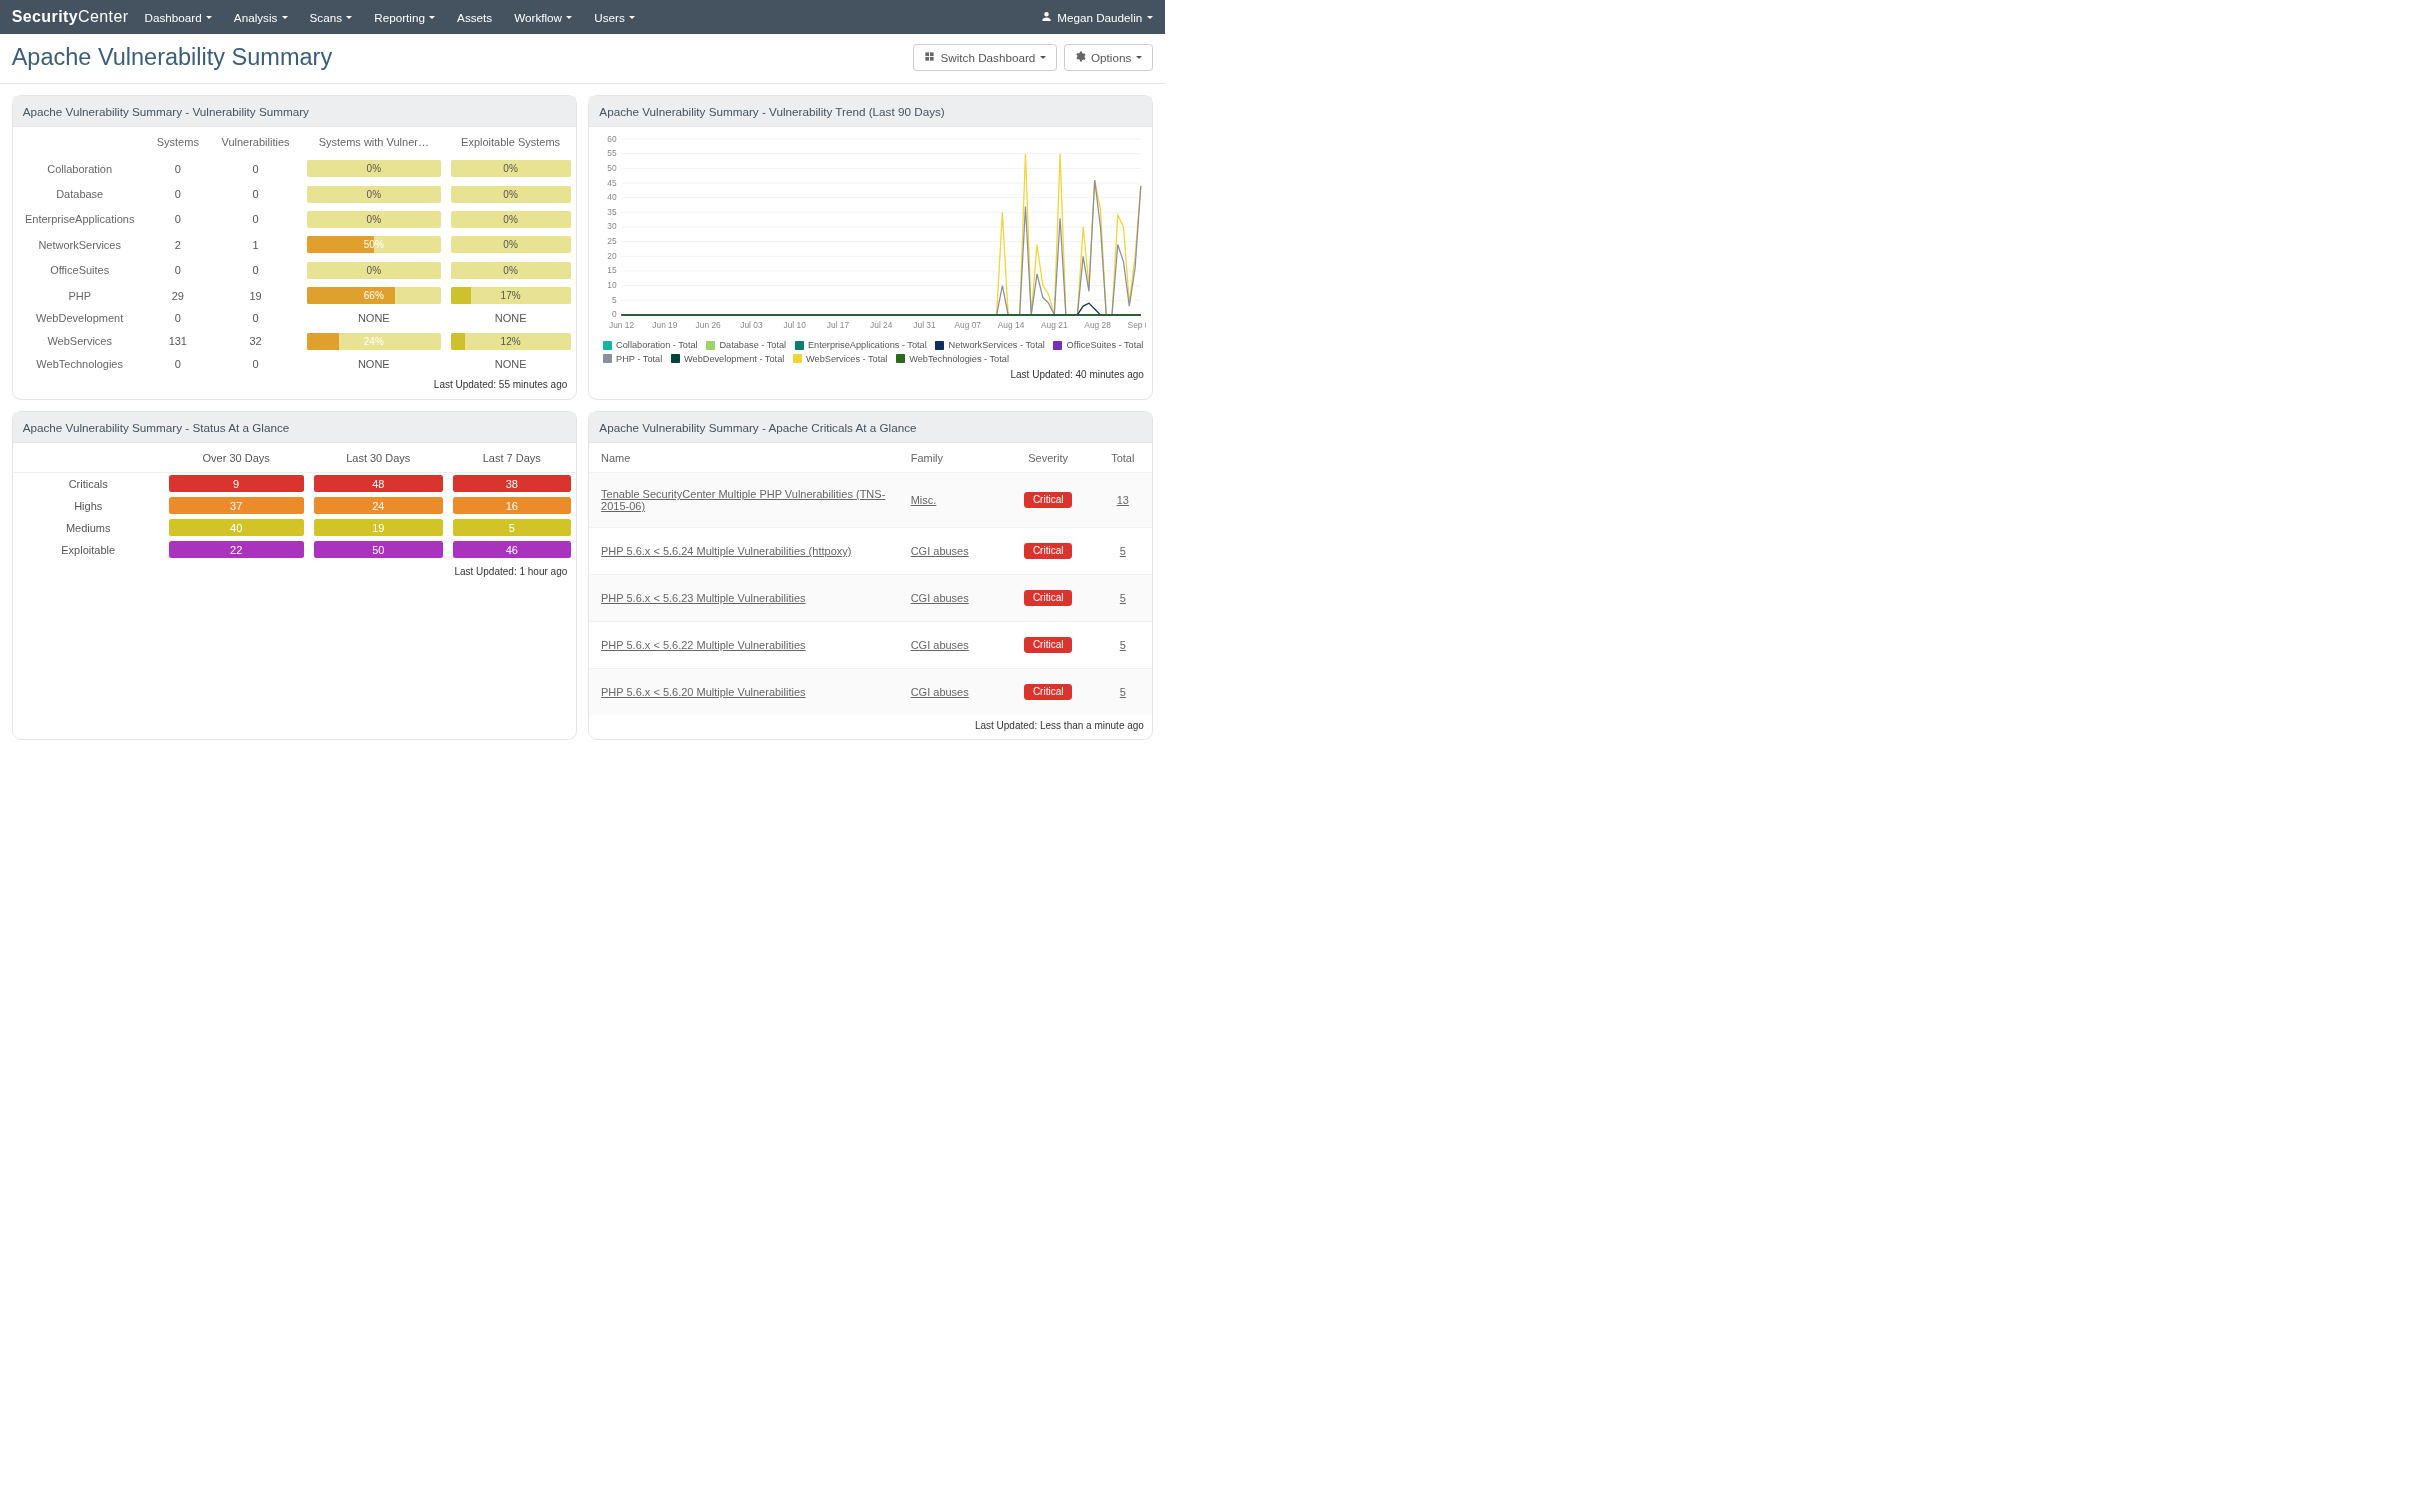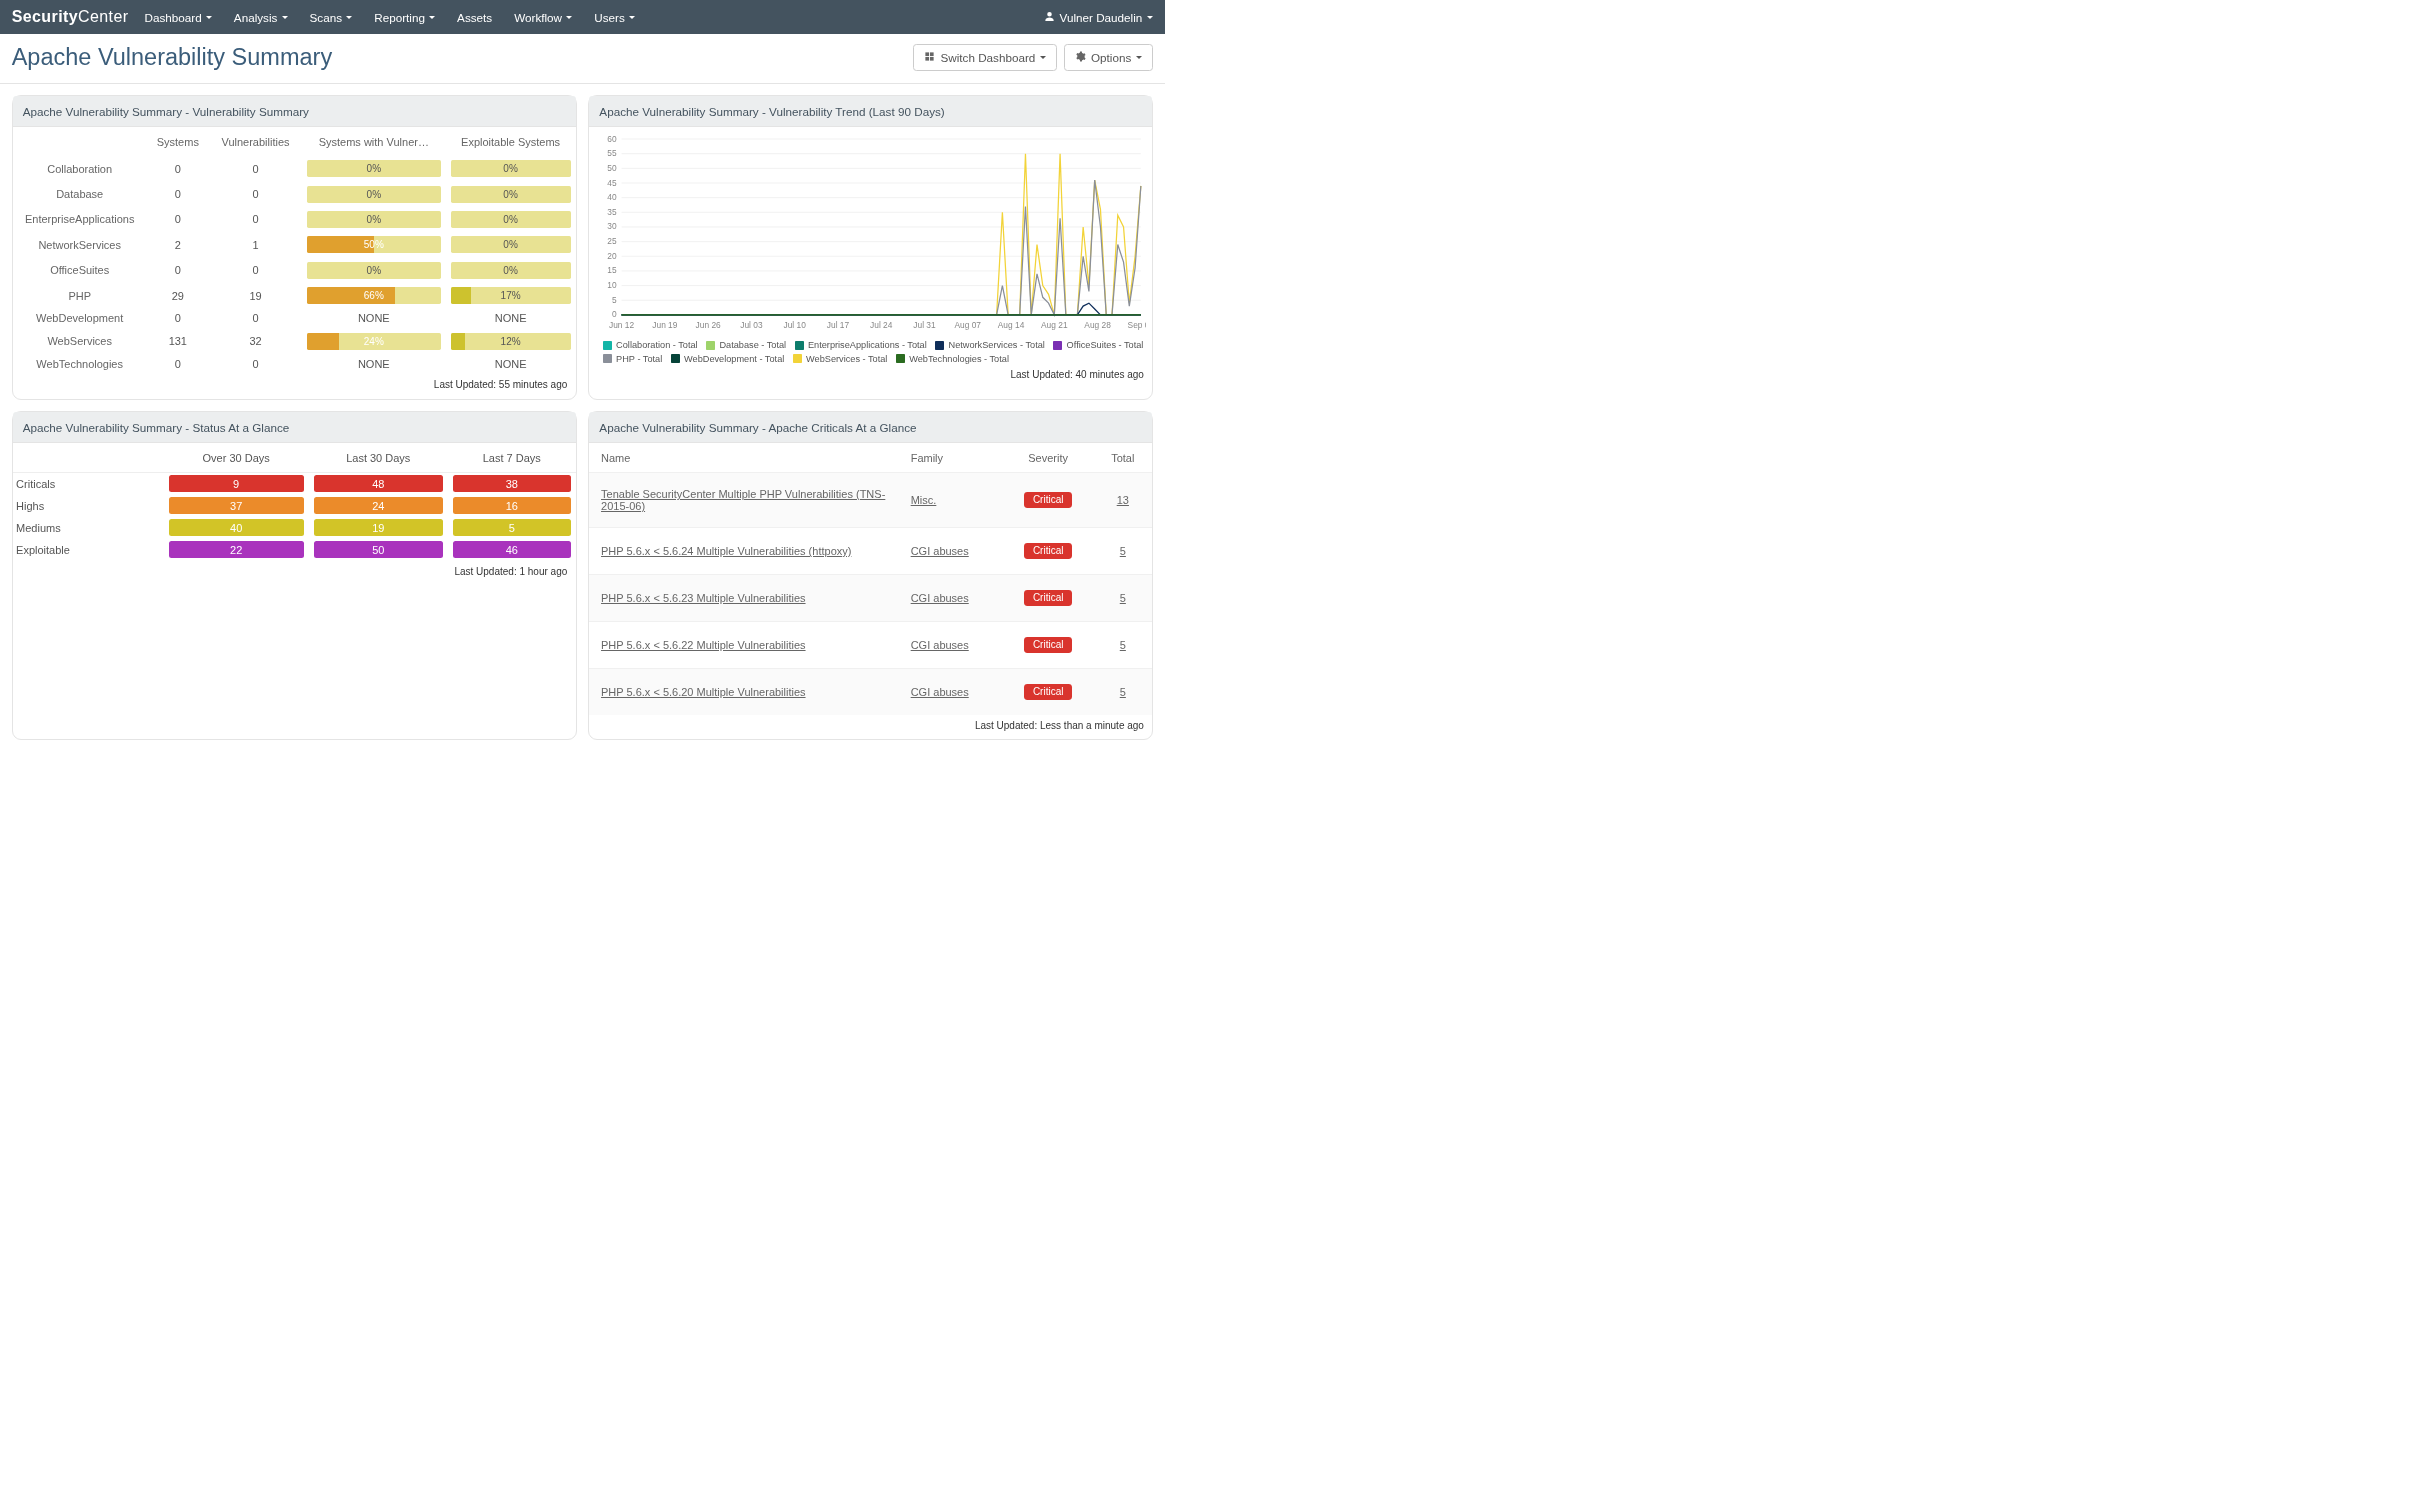--- a/index.html
+++ b/index.html
@@ -156,21 +156,21 @@
   margin: 0 1.7px;
 }
 .crit { background:#d9342d; }
 .high { background:#eb8b2a; }
 .med  { background:#d2c427; }
 .expl { background:#a933bd; }
 
 .status-table { width:100%; border-collapse:collapse; }
 .status-table th { font-weight:400; color:#555; padding:8.4px 5px; border-bottom:0.8px solid #eee;}
 .status-table td { padding:2.5px 3.4px; }
-.status-table td.row-label { color:#555; width:151px; }
+.status-table td.row-label { text-align:center; color:#555; width:151px; }
 
 
 .chart-container { padding: 6.7px 3.4px 0 3.4px; }
 .chart-legend {
   display:flex; flex-wrap:wrap; gap:3.4px 8.4px;
   font-size:9.2px; color:#555;
   padding: 3.4px 5px 0 13.4px;
 }
 .legend-item { display:flex; align-items:center; gap:4.2px;}
 .legend-swatch { width:9.2px; height:9.2px; border-radius:0.8px; }
@@ -236,21 +236,21 @@
         <span class="caret-down"></span>
       </div>
     </div>
   <div class="nav-spacer"></div>
   <div class="user-area">
     <span class="user-icon">
       <svg viewBox="0 0 24 24">
           <path d="M12 12a5 5 0 100-10 5 5 0 000 10zm0 2c-4 0-9 2-9 6v2h18v-2c0-4-5-6-9-6z"></path>
         </svg>
     </span>
-    <span>Vulner Daudelin</span>
+    <span>Megan Daudelin</span>
     <span class="caret-down"></span>
   </div>
 </div>
 
 <div class="page-header">
   <div class="page-title">Apache Vulnerability Summary</div>
   <div class="header-spacer"></div>
   <button class="btn">
     <span class="grid-icon">
       <svg viewBox="0 0 24 24">

